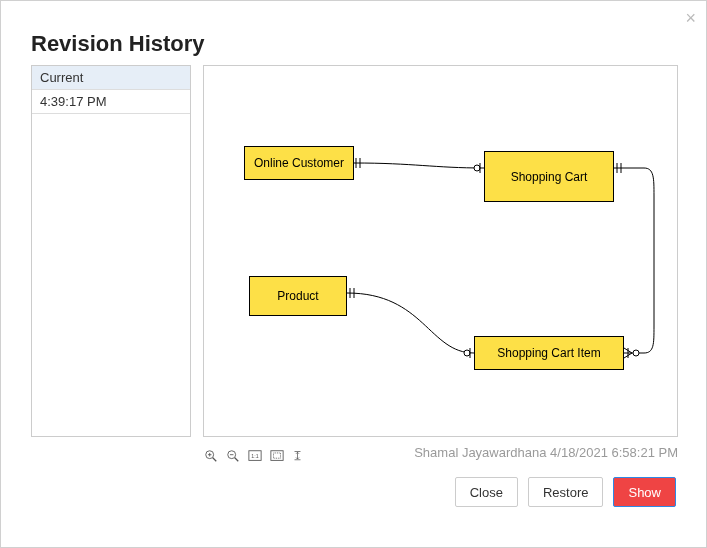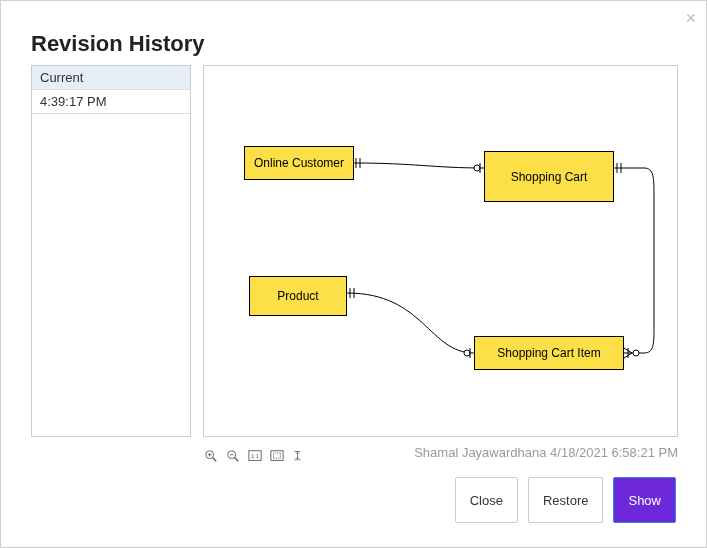--- a/index.html
+++ b/index.html
@@ -102,31 +102,31 @@
     white-space: nowrap;
   }
   .button-row {
     position: absolute;
     right: 30px;
     top: 476px;
     display: flex;
     gap: 10px;
   }
   .btn {
-    height: 46px;
+    height: 30px;
     padding: 0 14px;
     font-size: 13px;
     color: #333;
     background: #fff;
     border: 1px solid #ccc;
     border-radius: 2px;
     cursor: pointer;
   }
   .btn.primary {
-    background: #6d28d9;
+    background: #ef4444;
     color: #fff;
     border-color: #2e88e5;
   }
 </style>
 </head>
 <body>
 
 <div class="dialog">
 
   <div class="close-x">×</div>

